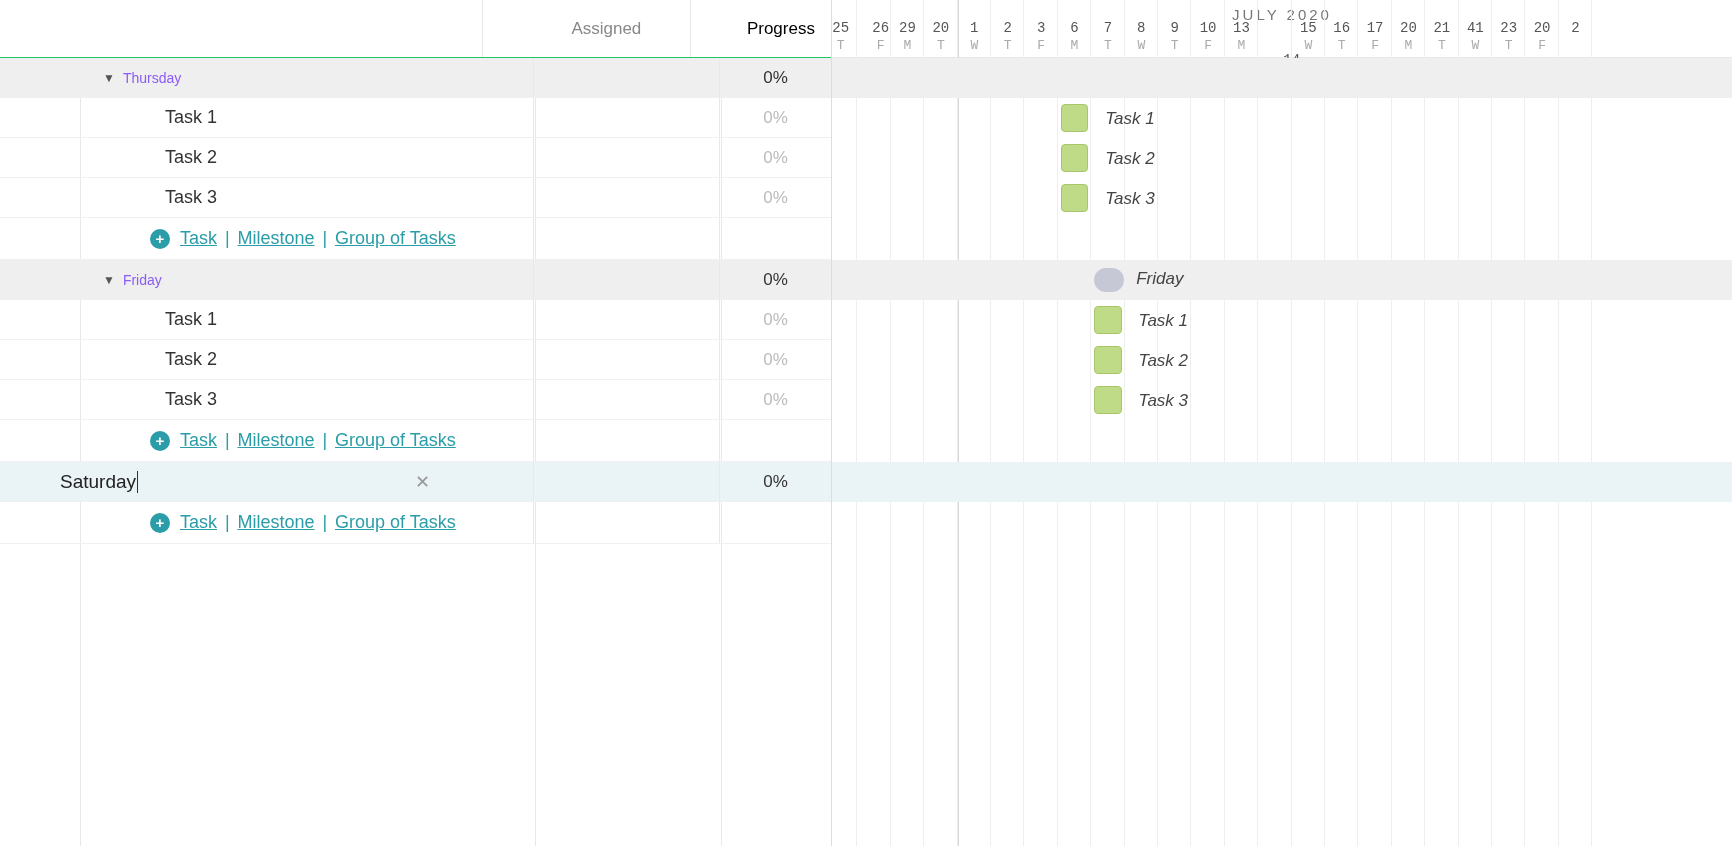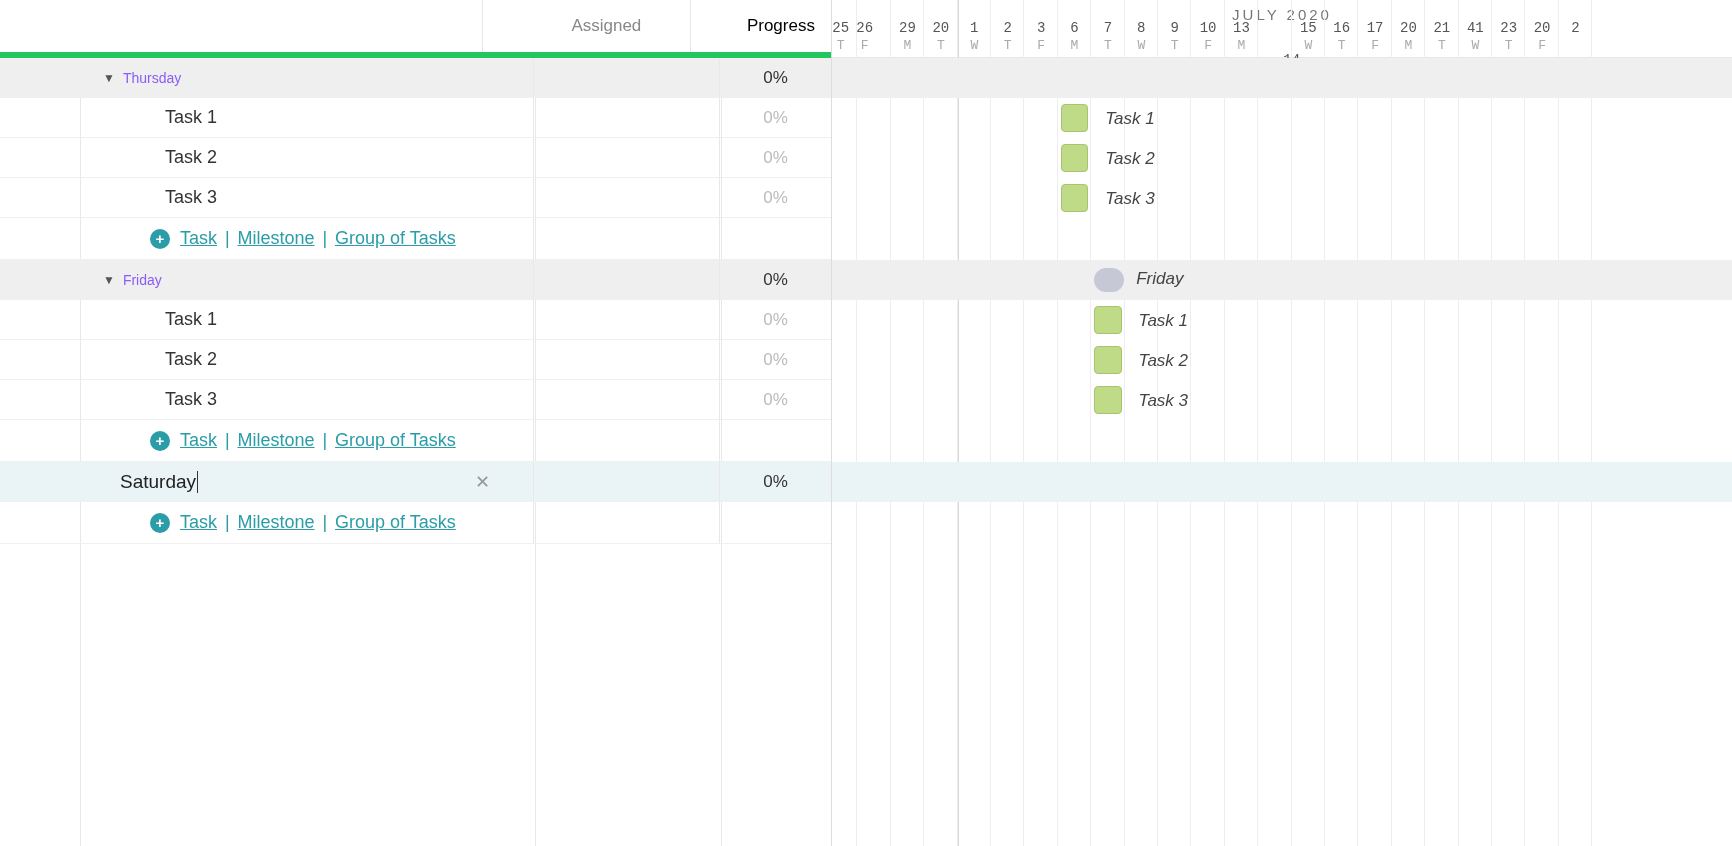--- a/index.html
+++ b/index.html
@@ -16,21 +16,21 @@
   height: 846px;
   position: relative;
 }
 .left-panel {
   width: 832px;
   border-right: 1px solid #ddd;
   position: relative;
 }
 .col-headers {
   height: 58px;
-  border-bottom: 6px solid #22c55e;
+  border-bottom: 1px solid #22c55e;
   display: flex;
   gap: 40px;
 }
 .col-headers .c-name { width: 535px; border-right: 1px solid #e8e8e8; }
 .col-headers .c-assigned {
   width: 186px;
   border-right: 1px solid #e8e8e8;
   display: flex;
   align-items: center;
   justify-content: center;
@@ -68,21 +68,21 @@
 .add-icon {
   display:inline-flex; width:20px; height:20px; border-radius:50%;
   background:#2a9da8; color:#fff; align-items:center; justify-content:center;
   font-size:15px; font-weight:bold; margin-right:10px;
 }
 .add-links a { color:#2a9da8; text-decoration:underline; font-size:18px; cursor:pointer; }
 .add-links .sep { color:#2a9da8; margin: 0 4px; font-size:18px; }
 .edit-row { background:#eaf4f6; }
 .edit-row .c-name { position:relative; }
 .edit-input-wrap {
-  margin-left: 120px;
+  margin-left: 60px;
   width: 370px;
   position:relative;
   display:flex;
   align-items:center;
 }
 .edit-input {
   font-size:19px; color:#222; border:none; background:transparent; outline:none;
   border-right: 1px solid #333; padding-right:1px;
 }
 .edit-clear {
@@ -282,21 +282,21 @@
   </div>
 
   <div class="right-panel">
     <div class="timeline-header">
       <div class="month-label">JULY 2020</div>
       <div class="hdr-days" id="hdr-days">
           <div class="hdr-day" style="left: 0px;">
             <span class="n">25</span>
             <span class="l">T</span>
           </div>
-          <div class="hdr-day" style="left: 24px;">
+          <div class="hdr-day" style="left: 40px;">
             <span class="n">26</span>
             <span class="l">F</span>
           </div>
           <div class="hdr-day" style="left: 66.8px;">
             <span class="n">29</span>
             <span class="l">M</span>
           </div>
           <div class="hdr-day" style="left: 100.2px;">
             <span class="n">20</span>
             <span class="l">T</span>

